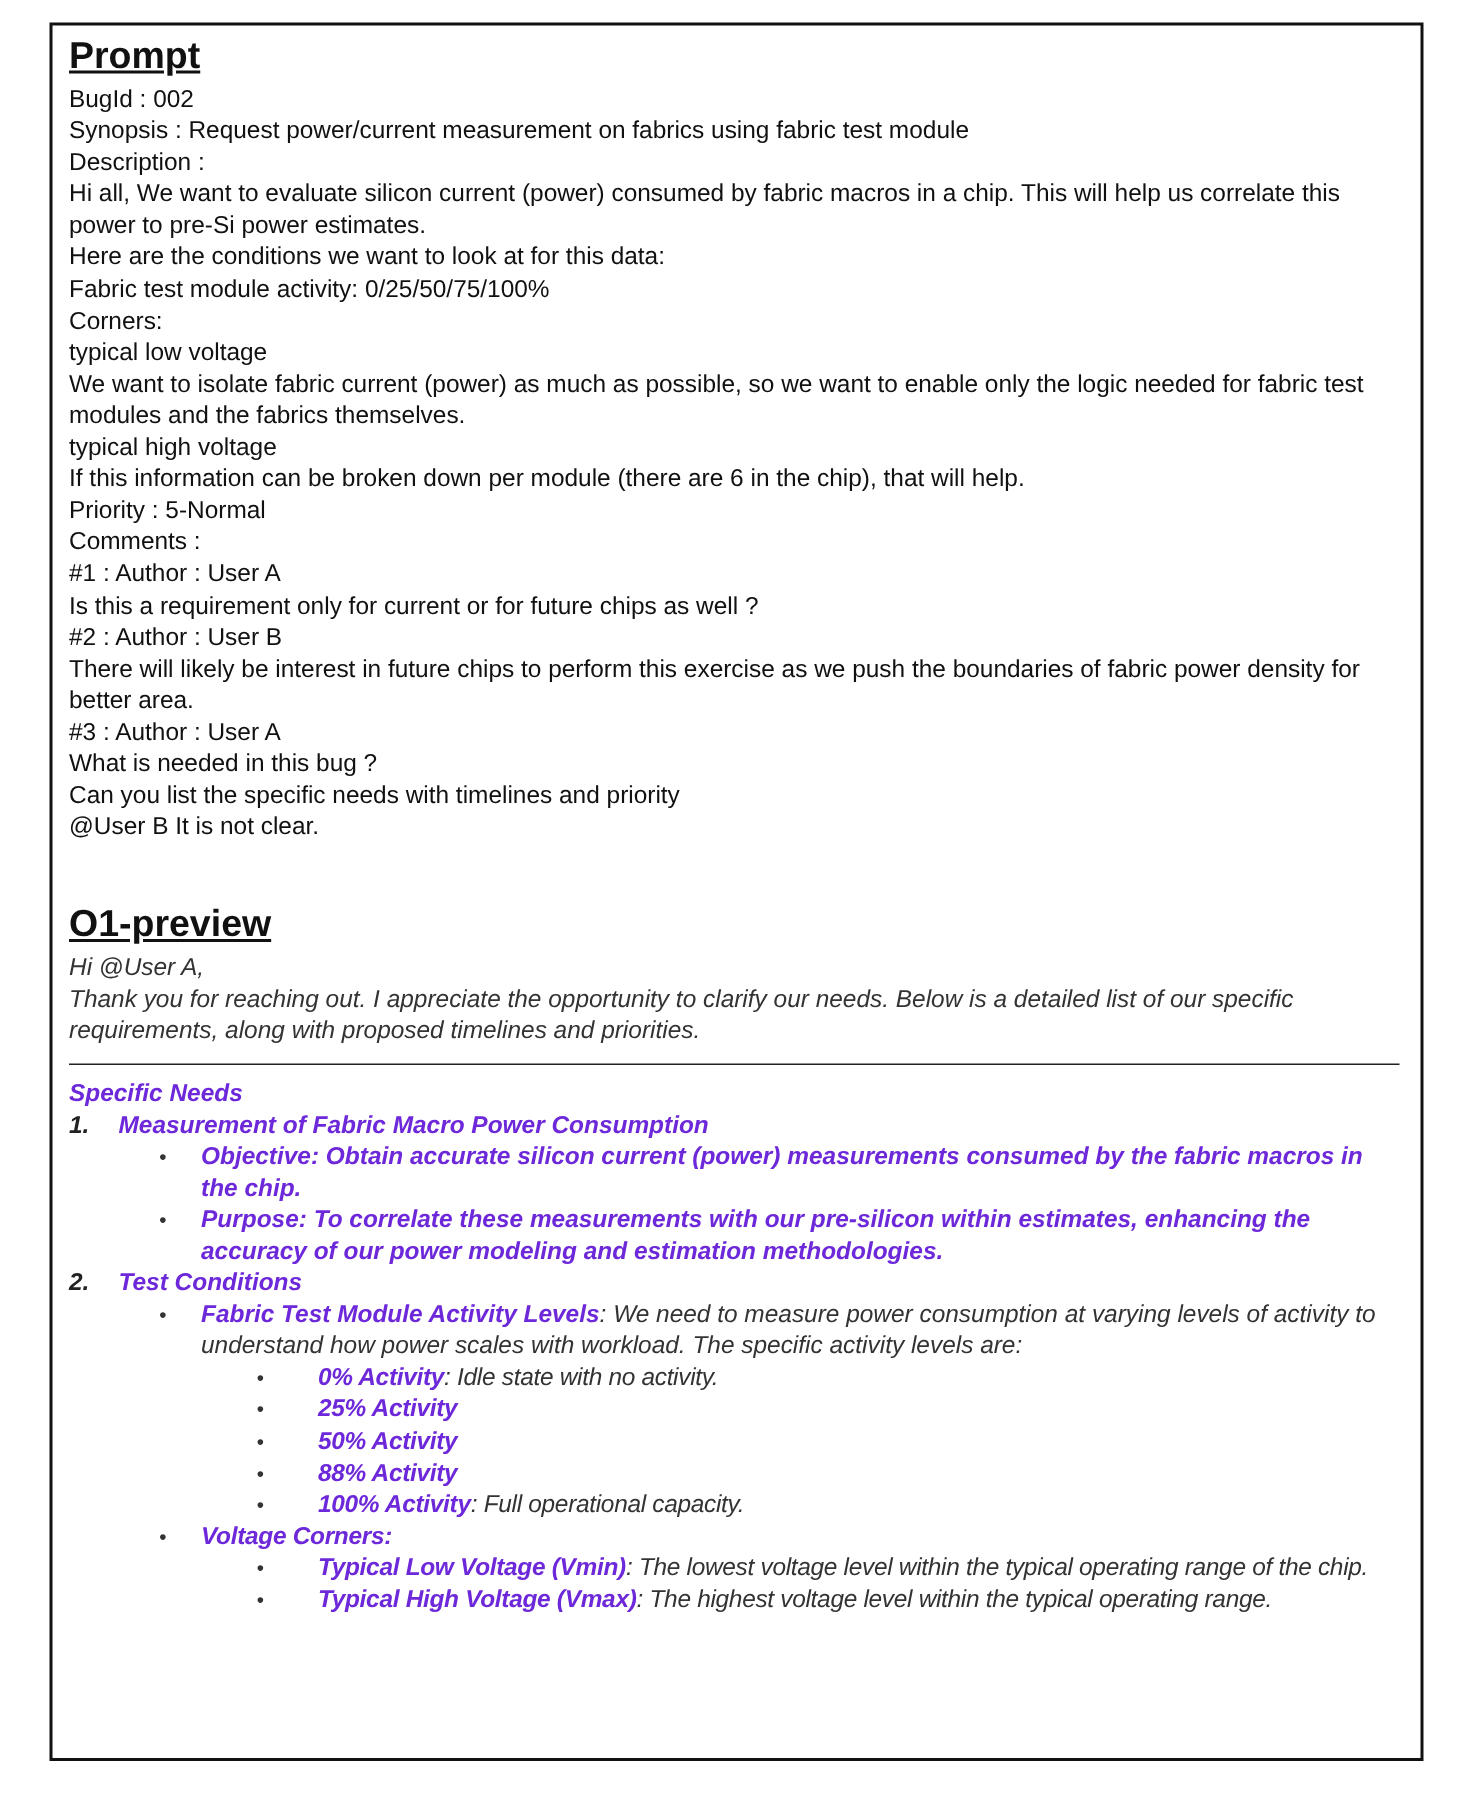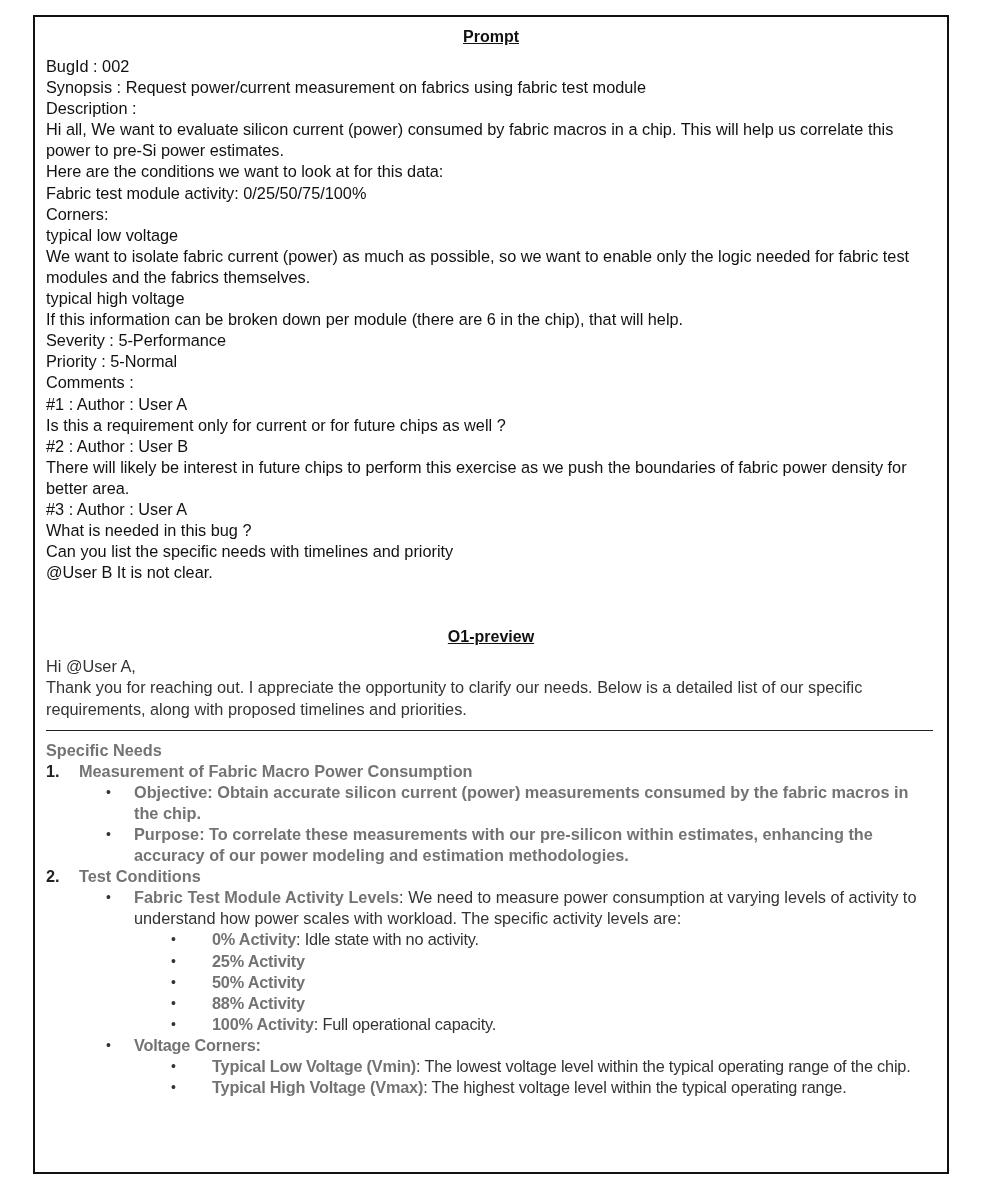--- a/index.html
+++ b/index.html
@@ -1,28 +1,28 @@
 <!DOCTYPE html>
 <html><head>
 <meta charset="utf-8">
 <style>
   html, body { margin: 0; padding: 0; background: #ffffff; }
   body { width: 981px; height: 1200px; position: relative; overflow: hidden;
          font-family: "Liberation Sans", sans-serif; color: #111; }
   .frame { position: absolute; left: 33px; top: 15px; width: 916px; height: 1159px;
            border: 2px solid #111; box-sizing: border-box; }
   .content { position: absolute; left: 46px; top: 24px; width: 890px; }
-  h2 { font-size: 16px; font-weight: bold; text-decoration: underline; margin: 0 0 6px 0;
-       line-height: 26px; color: #111; text-align: center; }
+  h2 { font-size: 25px; font-weight: bold; text-decoration: underline; margin: 0 0 6px 0;
+       line-height: 26px; color: #111; }
   .line { font-size: 16.3px; line-height: 21.1px; margin: 0; white-space: normal; }
   .prompt { color: #111; }
-  .o1 { color: #333; }
+  .o1 { color: #333; font-style: italic; }
   .gap { height: 41px; }
   .divider { height: 0; border-top: 1.5px solid #222; width: 887px; margin: 10px 0 9px 0; }
-  .b { font-weight: bold; color: #737373; }
+  .b { font-weight: bold; color: #6d28d9; }
   .ol-item { display: flex; }
   .ol-num { width: 33px; font-weight: bold; color: #222; }
   .ul1 { display: flex; padding-left: 60px; }
   .ul2 { display: flex; padding-left: 125px; }
   .bul1 { width: 28px; flex: 0 0 28px; font-size: 14px; }
   .bul2 { width: 41px; flex: 0 0 41px; font-size: 14px; }
   .txt { flex: 1; }
   .narrow .line { letter-spacing: -0.2px; }
 </style>
 </head>
@@ -37,21 +37,20 @@
     <p class="line">Synopsis : Request power/current measurement on fabrics using fabric test module</p>
     <p class="line">Description :</p>
     <p class="line">Hi all, We want to evaluate silicon current (power) consumed by fabric macros in a chip. This will help us correlate this power to pre-Si power estimates.</p>
     <p class="line">Here are the conditions we want to look at for this data:</p>
     <p class="line">Fabric test module activity: 0/25/50/75/100%</p>
     <p class="line">Corners:</p>
     <p class="line">typical low voltage</p>
     <p class="line">We want to isolate fabric current (power) as much as possible, so we want to enable only the logic needed for fabric test modules and the fabrics themselves.</p>
     <p class="line">typical high voltage</p>
     <p class="line">If this information can be broken down per module (there are 6 in the chip), that will help.</p>
-    <p class="line">Severity : 5-Performance</p>
     <p class="line">Priority : 5-Normal</p>
     <p class="line">Comments :</p>
     <p class="line">#1 : Author : User A</p>
     <p class="line">Is this a requirement only for current or for future chips as well ?</p>
     <p class="line">#2 : Author : User B</p>
     <p class="line">There will likely be interest in future chips to perform this exercise as we push the boundaries of fabric power density for better area.</p>
     <p class="line">#3 : Author : User A</p>
     <p class="line">What is needed in this bug ?</p>
     <p class="line">Can you list the specific needs with timelines and priority</p>
     <p class="line">@User B It is not clear.</p>

